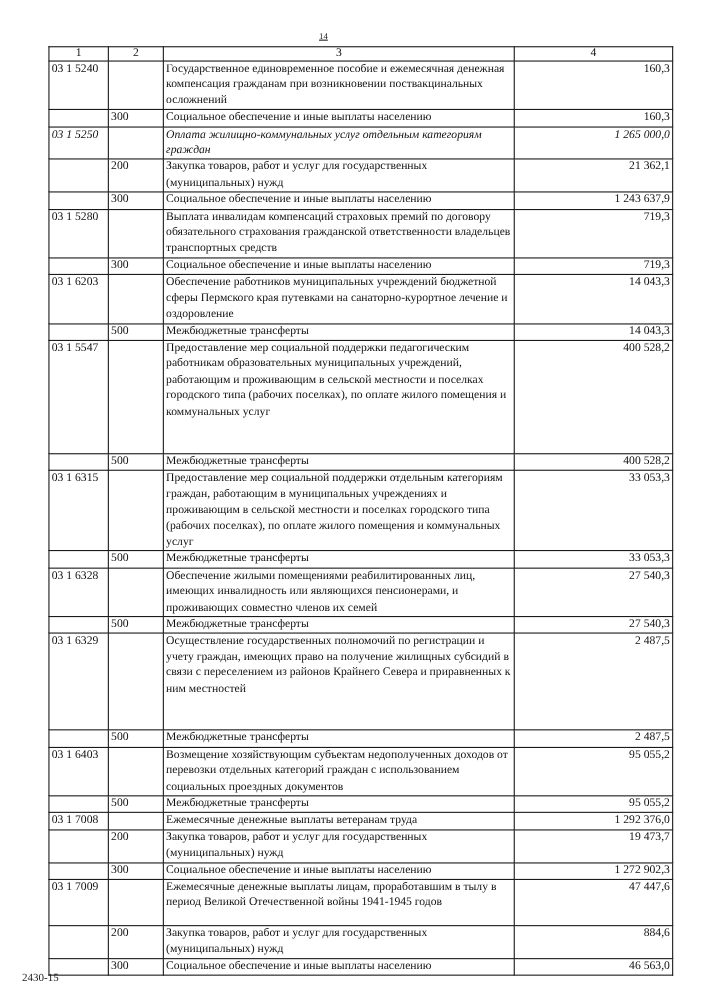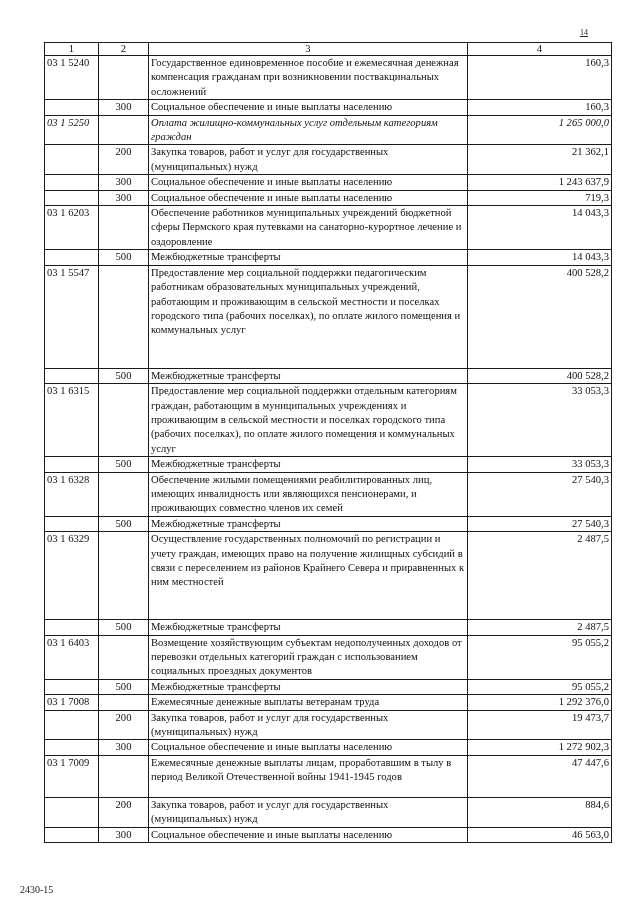--- a/index.html
+++ b/index.html
@@ -1,26 +1,26 @@
 <!DOCTYPE html>
 <html><head>
 <meta charset="utf-8">
 <style>
   html, body { margin: 0; padding: 0; background: #ffffff; }
   body { width: 640px; height: 905px; position: relative; overflow: hidden;
          font-family: "Liberation Serif", "DejaVu Serif", serif; color: #111; }
-  .page-num { position: absolute; top: 28px; left: 0; width: 588px; text-align: right;
+  .page-num { position: absolute; top: 28px; left: 0; width: 588px; text-align: center;
               font-size: 8px; color: #222; text-decoration: underline; }
   table.budget { position: absolute; left: 44px; top: 42px; border-collapse: collapse;
                  table-layout: fixed; width: 567px; font-size: 10.6px; line-height: 14.4px; }
   table.budget td { border: 1px solid #1a1a1a; padding: 0 2px; vertical-align: top; }
   table.budget tr.hdr td { text-align: center; height: 12px; line-height: 12px; }
   col.c1 { width: 54px; } col.c2 { width: 50px; } col.c3 { width: 319px; } col.c4 { width: 144px; }
   td.code { text-align: left; white-space: nowrap; padding-left: 1px; }
-  td.kind { text-align: center; }
+  td.kind { text-align: left; }
   td.desc { text-align: left; padding-left: 3px; }
   td.amt { text-align: right; vertical-align: middle; padding-right: 1px; white-space: nowrap; }
   .footer-code { position: absolute; left: 20px; top: 884px; font-size: 10px; color: #222; }
 </style>
 </head>
 <body>
 
 <div class="page-num">14</div>
 
 <table class="budget">
@@ -59,20 +59,26 @@
         <td class="code"></td>
         <td class="kind">200</td>
         <td class="desc">Закупка товаров, работ и услуг для государственных (муниципальных) нужд</td>
         <td class="amt">21 362,1</td>
       </tr>
       <tr style="height: 13px;">
         <td class="code"></td>
         <td class="kind">300</td>
         <td class="desc">Социальное обеспечение и иные выплаты населению</td>
         <td class="amt">1 243 637,9</td>
+      </tr>
+      <tr style="height: 43px;">
+        <td class="code">03 1 5280</td>
+        <td class="kind"></td>
+        <td class="desc">Выплата инвалидам компенсаций страховых премий по договору обязательного страхования гражданской ответственности владельцев транспортных средств</td>
+        <td class="amt">719,3</td>
       </tr>
       <tr style="height: 12px;">
         <td class="code"></td>
         <td class="kind">300</td>
         <td class="desc">Социальное обеспечение и иные выплаты населению</td>
         <td class="amt">719,3</td>
       </tr>
       <tr style="height: 43px;">
         <td class="code">03 1 6203</td>
         <td class="kind"></td>

